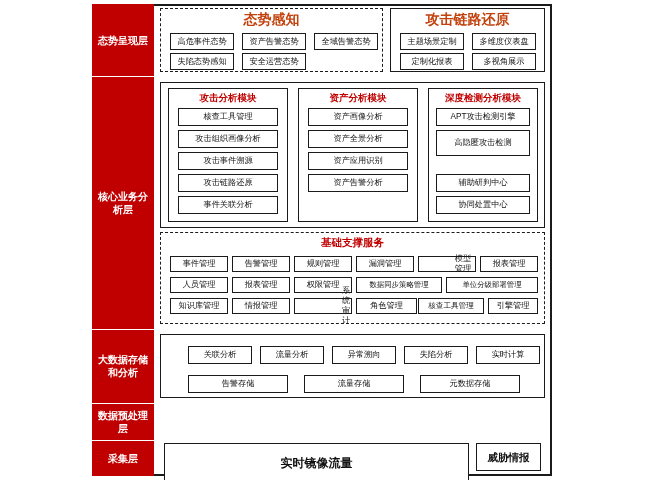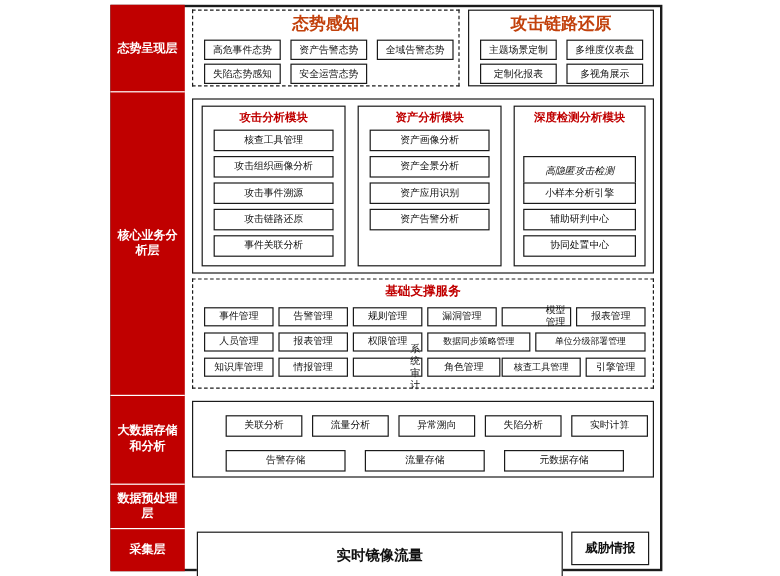--- a/index.html
+++ b/index.html
@@ -162,22 +162,22 @@
 
   <div class="outer-solid" style="left:298px;top:88px;width:120px;height:134px;"></div>
   <div class="mod-head" style="left:298px;top:90px;width:120px;height:16px;">资产分析模块</div>
   <div class="box" style="left:308px;top:108px;width:100px;height:18px;">资产画像分析</div>
   <div class="box" style="left:308px;top:130px;width:100px;height:18px;">资产全景分析</div>
   <div class="box" style="left:308px;top:152px;width:100px;height:18px;">资产应用识别</div>
   <div class="box" style="left:308px;top:174px;width:100px;height:18px;">资产告警分析</div>
 
   <div class="outer-solid" style="left:428px;top:88px;width:110px;height:134px;"></div>
   <div class="mod-head" style="left:428px;top:90px;width:110px;height:16px;">深度检测分析模块</div>
-  <div class="box" style="left:436px;top:130px;width:94px;height:26px;font-style:italic;">高隐匿攻击检测</div>
-  <div class="box" style="left:436px;top:152px;width:94px;height:18px;">小样本分析引擎</div>
+  <div class="box" style="left:436px;top:108px;width:94px;height:18px;">APT攻击检测引擎</div>
+  <div class="box" style="left:436px;top:130px;width:94px;height:26px;">高隐匿攻击检测</div>
   <div class="box" style="left:436px;top:174px;width:94px;height:18px;">辅助研判中心</div>
   <div class="box" style="left:436px;top:196px;width:94px;height:18px;">协同处置中心</div>
 
   <div class="outer-dash" style="left:160px;top:232px;width:385px;height:92px;"></div>
   <div class="mod-head" style="left:160px;top:234px;width:385px;height:18px;font-size:10.5px;">基础支撑服务</div>
 
   <div class="box" style="left:170px;top:256px;width:58px;height:16px;">事件管理</div>
   <div class="box" style="left:232px;top:256px;width:58px;height:16px;">告警管理</div>
   <div class="box" style="left:294px;top:256px;width:58px;height:16px;">规则管理</div>
   <div class="box" style="left:356px;top:256px;width:58px;height:16px;">漏洞管理</div>

